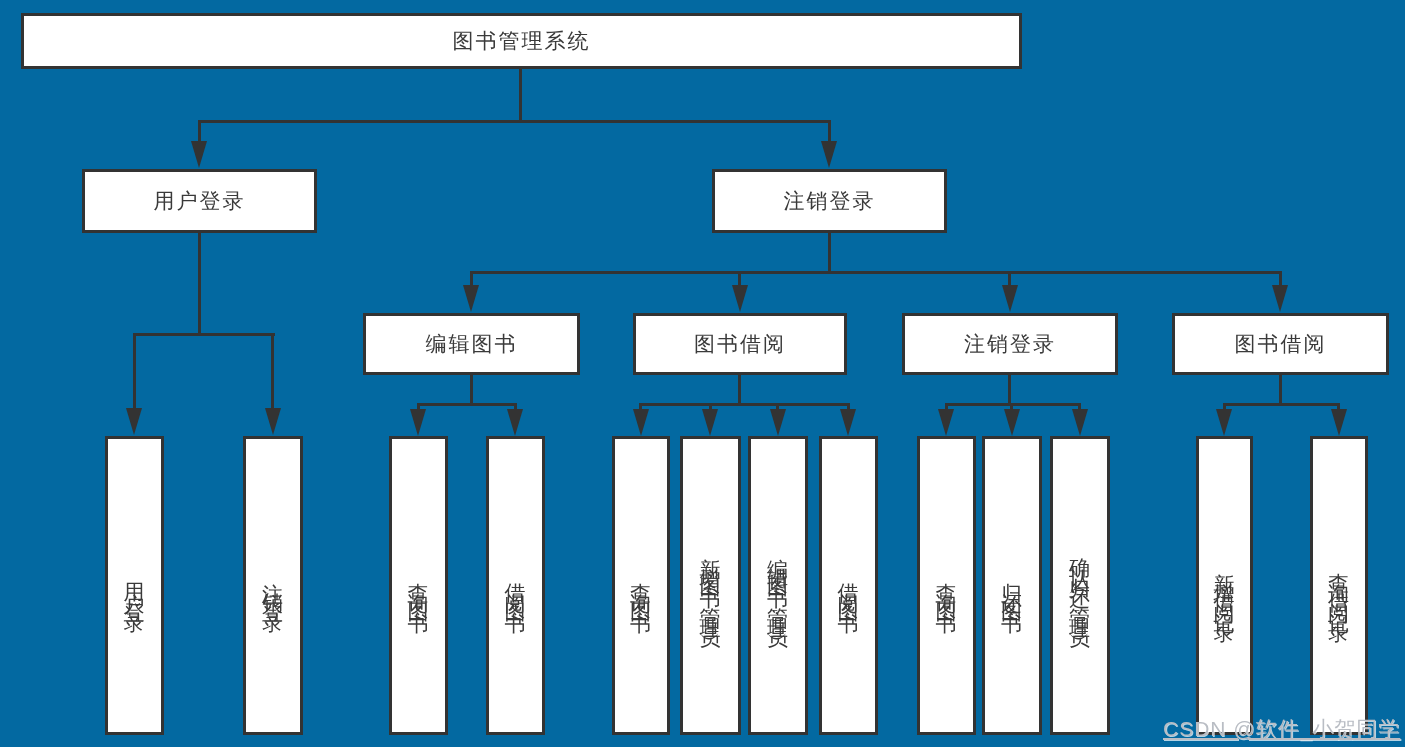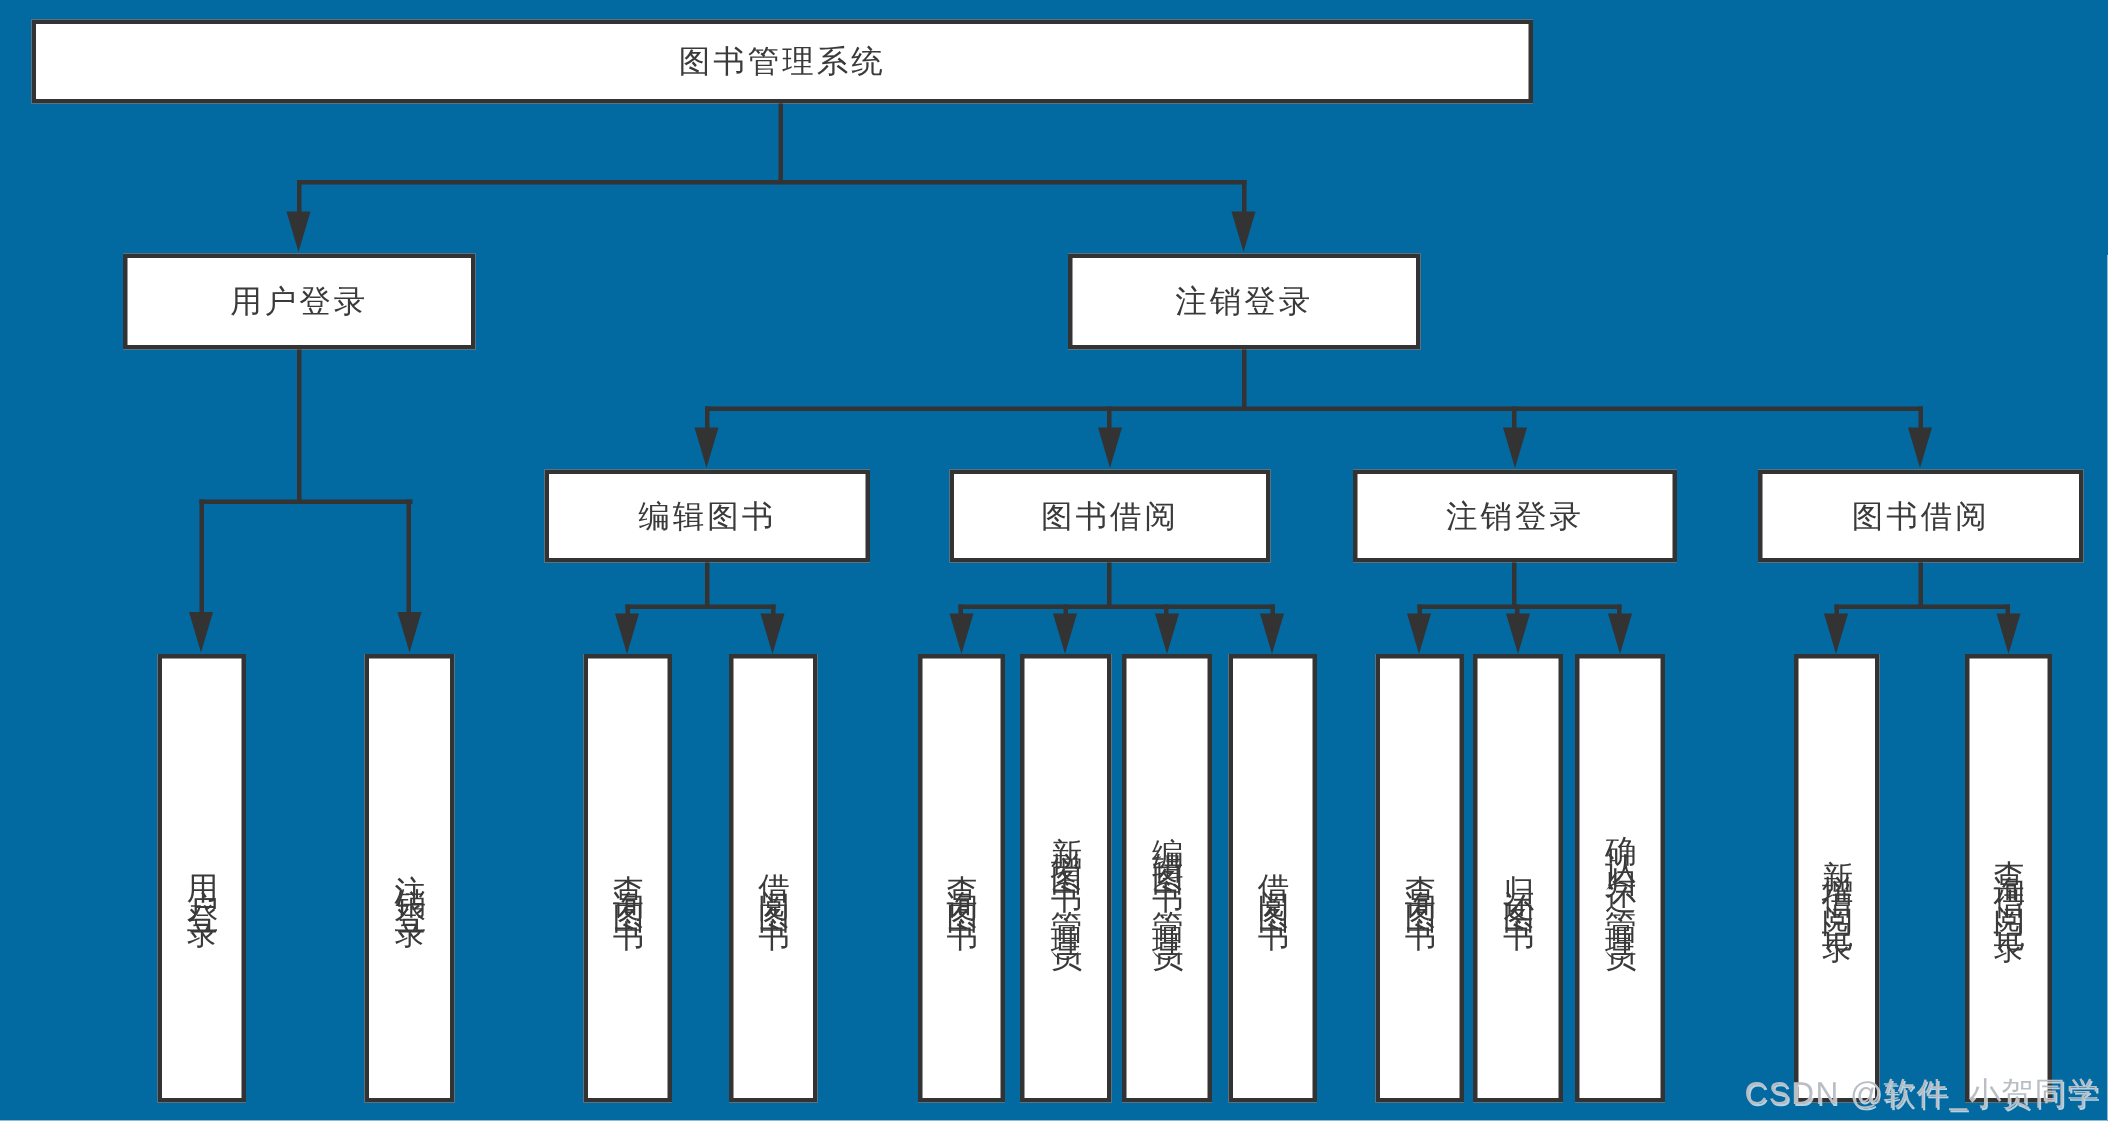--- a/index.html
+++ b/index.html
@@ -54,20 +54,21 @@
   .watermark {
     position: absolute;
     left: 1163px;
     top: 715px;
     font-size: 21px;
     color: #b9bdc4;
     letter-spacing: 1px;
     white-space: nowrap;
     text-shadow: 1px 1px 0 rgba(255,255,255,0.7);
     z-index: 5;
+    text-decoration: underline;
   }
 </style>
 </head>
 <body>
 
 <div id="canvas">
 
   <div class="box" style="left:21px;top:13px;width:1001px;height:56px">
     <span>图书管理系统</span>
   </div>

